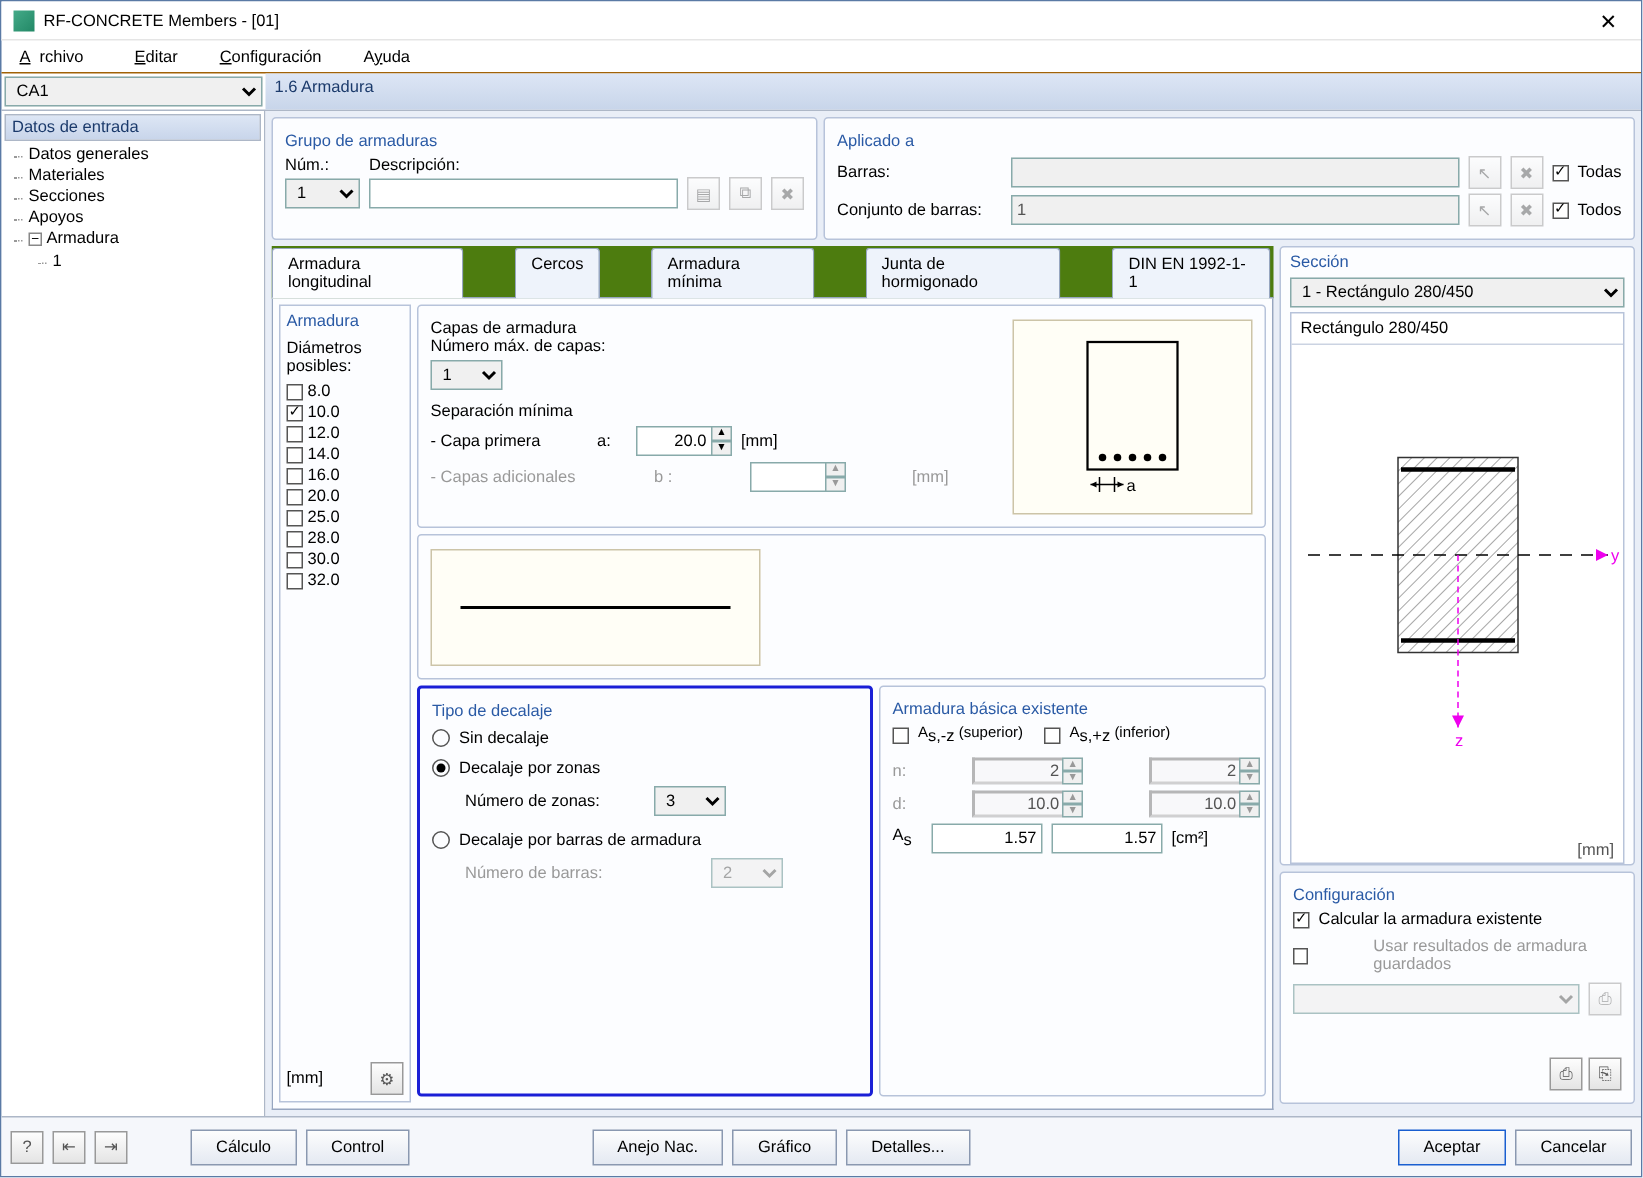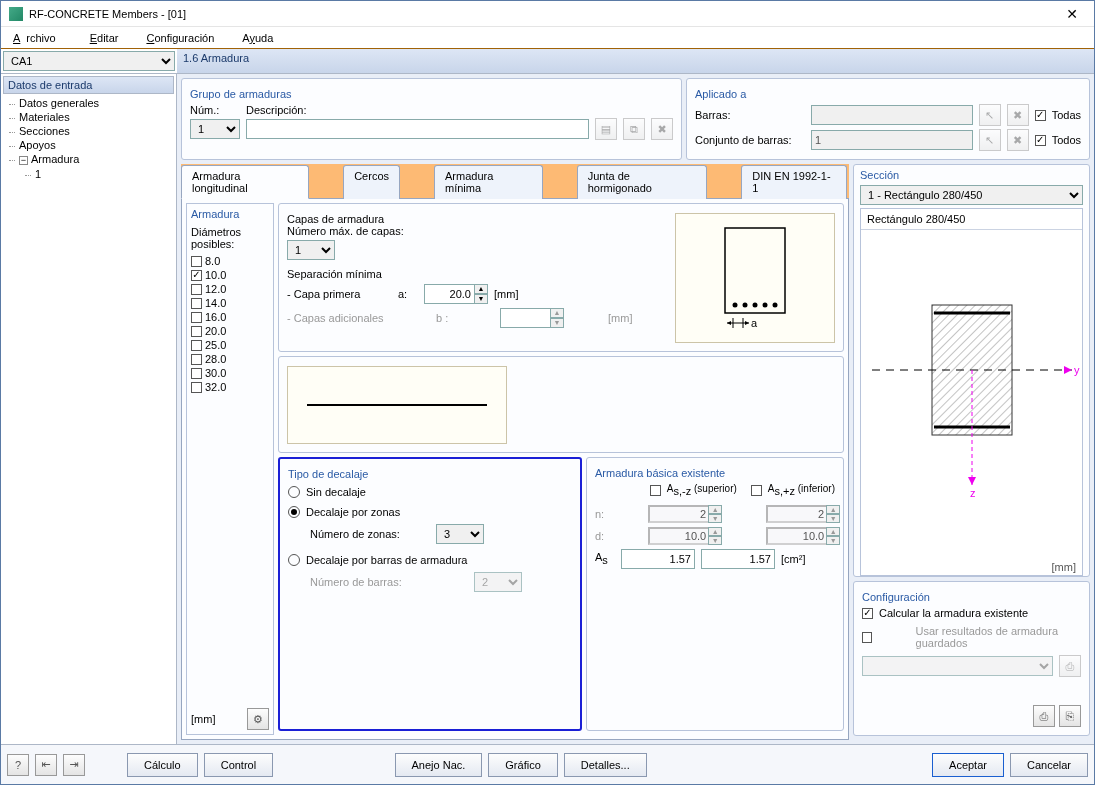--- a/index.html
+++ b/index.html
@@ -23,21 +23,21 @@
 .tree ul { list-style: none; margin: 2px 0 0 6px; padding: 0; }
 .tree li { padding: 1px 0 1px 10px; position: relative; }
 .tree li::before { content:""; position:absolute; left:0; top:8px; width:6px; border-top:1px dotted #999; }
 .tree .exp { display:inline-block; width:9px; height:9px; border:1px solid #888; text-align:center; line-height:7px; font-size:9px; margin-right:3px; background:#fff; }
 .main { flex: 1; background: #e9eef7; padding: 4px; display:flex; flex-direction:column; overflow:hidden; }
 .groupbox { background:#fcfdff; border:1px solid #b7c3da; border-radius:3px; padding: 9px 8px 8px; margin-bottom:4px; }
 .groupbox > .gtitle { color:#2a5aa5; font-weight: normal; margin: 0 0 4px 0; }
 .row { display:flex; align-items:center; gap:6px; }
 .btnsq { width:22px; height:22px; border:1px solid #999; background:linear-gradient(#fdfdfd,#e4e4e4); display:inline-flex; align-items:center; justify-content:center; color:#555; cursor:pointer;}
 .btnsq.dis { opacity:.5; cursor:default;}
-.tabs { display:flex; border-bottom:1px solid #97a6c0; background:#fdba74;gap:32px; }
+.tabs { display:flex; border-bottom:1px solid #97a6c0; background:#4d7c0f;gap:32px; }
 .tab { padding:4px 10px; border:1px solid #97a6c0; border-bottom:none; background:#eef3fb; margin-right:2px; border-radius:3px 3px 0 0; cursor:pointer; position:relative; top:1px;}
 .tab.active { background:#fcfdff; border-bottom:1px solid #fcfdff; }
 .content { flex:1; display:flex; gap:4px; overflow:hidden; }
 .leftcol { width:88px; }
 .diam { border:1px solid #b7c3da; background:#fcfdff; padding:4px; height: 100%; display:flex; flex-direction:column;}
 .diam .gtitle { color:#2a5aa5; margin-bottom:2px;}
 .chkline { display:flex; align-items:center; gap:3px; line-height:14px;}
 .chkbox { width:11px; height:11px; border:1px solid #555; display:inline-flex; align-items:center; justify-content:center; font-size:9px; background:#fff;}
 .chkbox.checked::after{content:"✓"; font-size:10px; line-height:10px;}
 .midcol { flex:1; display:flex; flex-direction:column; }
@@ -103,21 +103,21 @@
             <div style="flex:1"><span>Descripción:</span></div>
           </div>
           <div class="row" style="margin-top:2px">
             <select style="width:50px"><option>1</option></select>
             <input type="text" style="flex: 1 1 0%;" value="">
             <span class="btnsq dis">▤</span>
             <span class="btnsq dis">⧉</span>
             <span class="btnsq dis">✖</span>
           </div>
         </div>
-        <div class="groupbox" style="width:404px">
+        <div class="groupbox" style="width:541px">
           <div class="gtitle">Aplicado a</div>
           <div class="row" style="margin-bottom:3px">
             <span style="width:110px">Barras:</span>
             <input type="text" style="flex: 1 1 0%; background: rgb(240, 240, 240);" disabled="">
             <span class="btnsq dis">↖</span>
             <span class="btnsq dis">✖</span>
             <span class="chkbox checked"></span>
             <span>Todas</span>
           </div>
           <div class="row">
@@ -270,21 +270,21 @@
                       <span class="radio"></span>
                       <span>Decalaje por barras de armadura</span>
                     </div>
                   <div class="row disabled" style="margin:6px 0 0 22px">
                     <span style="width:120px">Número de barras:</span>
                     <select style="width:48px" disabled=""><option>2</option></select>
                   </div>
                 </div>
                 <div class="groupbox" style="width:258px">
                   <div class="gtitle">Armadura básica existente</div>
-                  <div class="row" style="margin:4px 0 8px; gap:14px; justify-content:flex-end">
+                  <div class="row" style="margin:4px 0 8px; gap:14px; ">
                     <span class="row">
                         <span class="chkbox"></span>
                         <span style="font-size:10px">A<sub>s,-z</sub> (superior)</span>
                       </span>
                     <span class="row">
                         <span class="chkbox"></span>
                         <span style="font-size:10px">A<sub>s,+z</sub> (inferior)</span>
                       </span>
                   </div>
                   <div class="row disabled" style="margin-bottom:4px">

